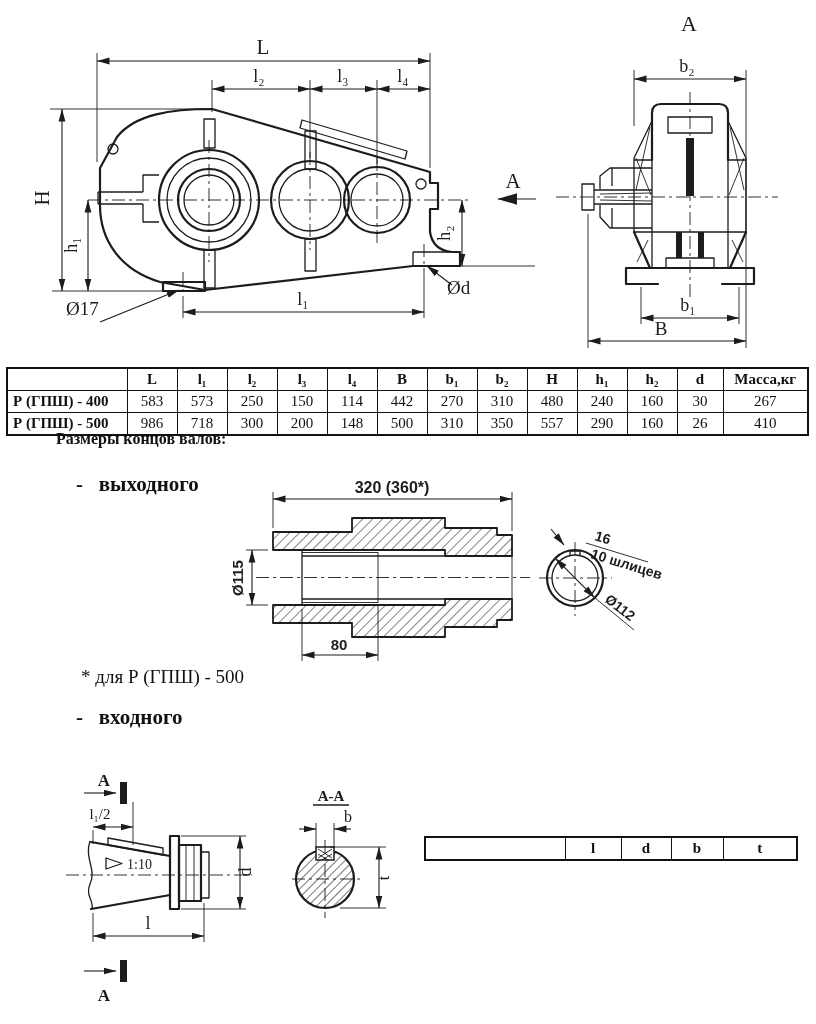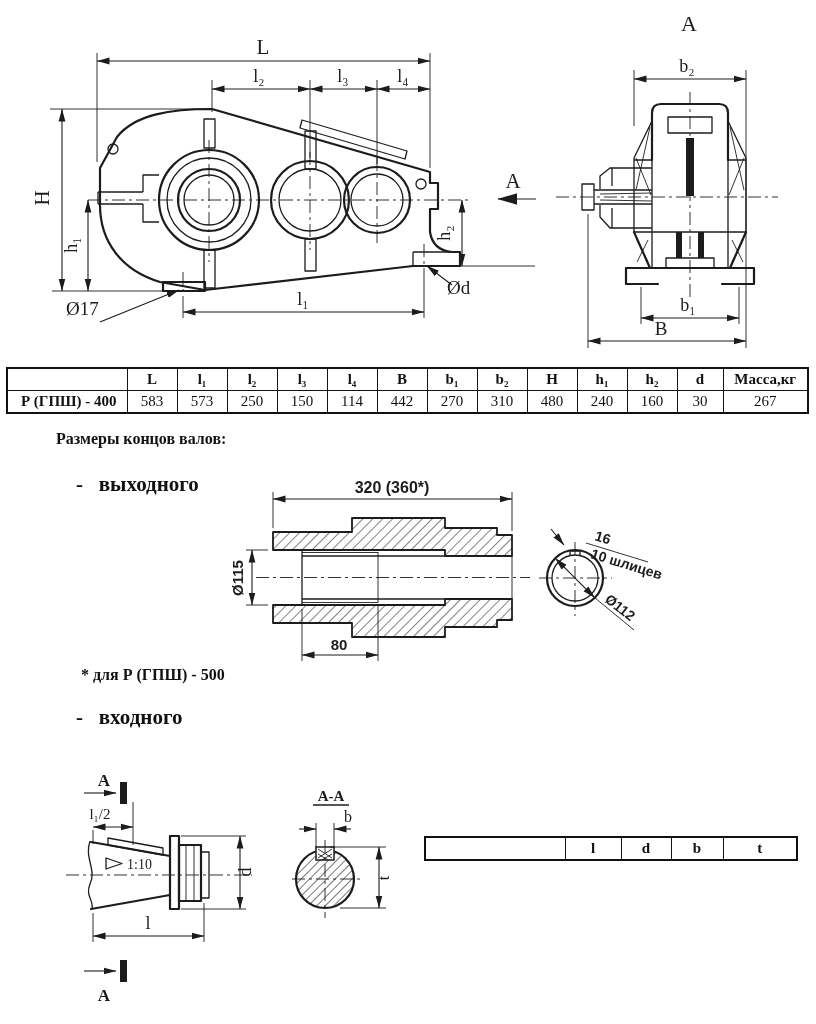--- a/index.html
+++ b/index.html
@@ -13,24 +13,24 @@
   .cl{stroke:#1c1c1c;stroke-width:0.9;fill:none;stroke-dasharray:13 4 3 4}
   .blk{fill:#1c1c1c;stroke:none}
   .ts{font-family:"Liberation Serif","DejaVu Serif",serif;fill:#1c1c1c}
   .tb{font-family:"Liberation Sans","DejaVu Sans",sans-serif;font-weight:700;fill:#1c1c1c}
   .hatch2{fill:url(#hp2);stroke:#1c1c1c;stroke-width:1.8;stroke-linejoin:round}
   .hatch3{fill:url(#hp3);stroke:#1c1c1c;stroke-width:2.2}
   
   table.dt{border-collapse:collapse;table-layout:fixed;background:#fff;border:2.5px solid #111}
   table.dt th,table.dt td{border:1.6px solid #111;text-align:center;font-size:15px;height:19px;padding:1px 2px;white-space:nowrap;overflow:hidden;font-family:"Liberation Serif","DejaVu Serif",serif;color:#111}
   table.dt th{font-weight:700;font-size:15px}
-  table.dt td.rl{text-align:center;padding-left:5px;font-weight:700}
+  table.dt td.rl{text-align:left;padding-left:5px;font-weight:700}
   .h1{position:absolute;font-weight:700;font-size:16px;white-space:pre}
   .bullet{position:absolute;font-weight:700;font-size:21px;white-space:pre}
-  .note{position:absolute;font-weight:700;font-size:16px;white-space:pre}
+  .note{position:absolute;font-weight:400;font-size:19px;white-space:pre}
 </style>
 </head>
 <body>
 
 <div class="page">
 
   <svg class="abs" style="left:0;top:0" width="816" height="362" viewBox="0 0 816 362">
     <defs>
       <marker id="a1" markerWidth="13" markerHeight="8" refX="12.5" refY="4" orient="auto-start-reverse" markerUnits="userSpaceOnUse">
         <path d="M12.8,4 L0,0.6 L0,7.4 Z" fill="#1c1c1c"></path>
@@ -204,20 +204,36 @@
           <td>114</td>
           <td>442</td>
           <td>270</td>
           <td>310</td>
           <td>480</td>
           <td>240</td>
           <td>160</td>
           <td>30</td>
           <td>267</td>
         </tr>
+        <tr>
+          <td class="rl">Р (ГПШ) - 500</td>
+          <td>986</td>
+          <td>718</td>
+          <td>300</td>
+          <td>200</td>
+          <td>148</td>
+          <td>500</td>
+          <td>310</td>
+          <td>350</td>
+          <td>557</td>
+          <td>290</td>
+          <td>160</td>
+          <td>26</td>
+          <td>410</td>
+        </tr>
       </tbody>
   </table>
 
   <div class="h1" style="left:56px;top:430px">Размеры концов валов:</div>
   <div class="bullet" style="left:76px;top:472px">-   выходного</div>
 
   <svg class="abs" style="left:0;top:470px" width="816" height="235" viewBox="0 470 816 235">
     <defs>
       <marker id="a2" markerWidth="13" markerHeight="8" refX="12.5" refY="4" orient="auto-start-reverse" markerUnits="userSpaceOnUse">
         <path d="M12.8,4 L0,0.6 L0,7.4 Z" fill="#1c1c1c"></path>

